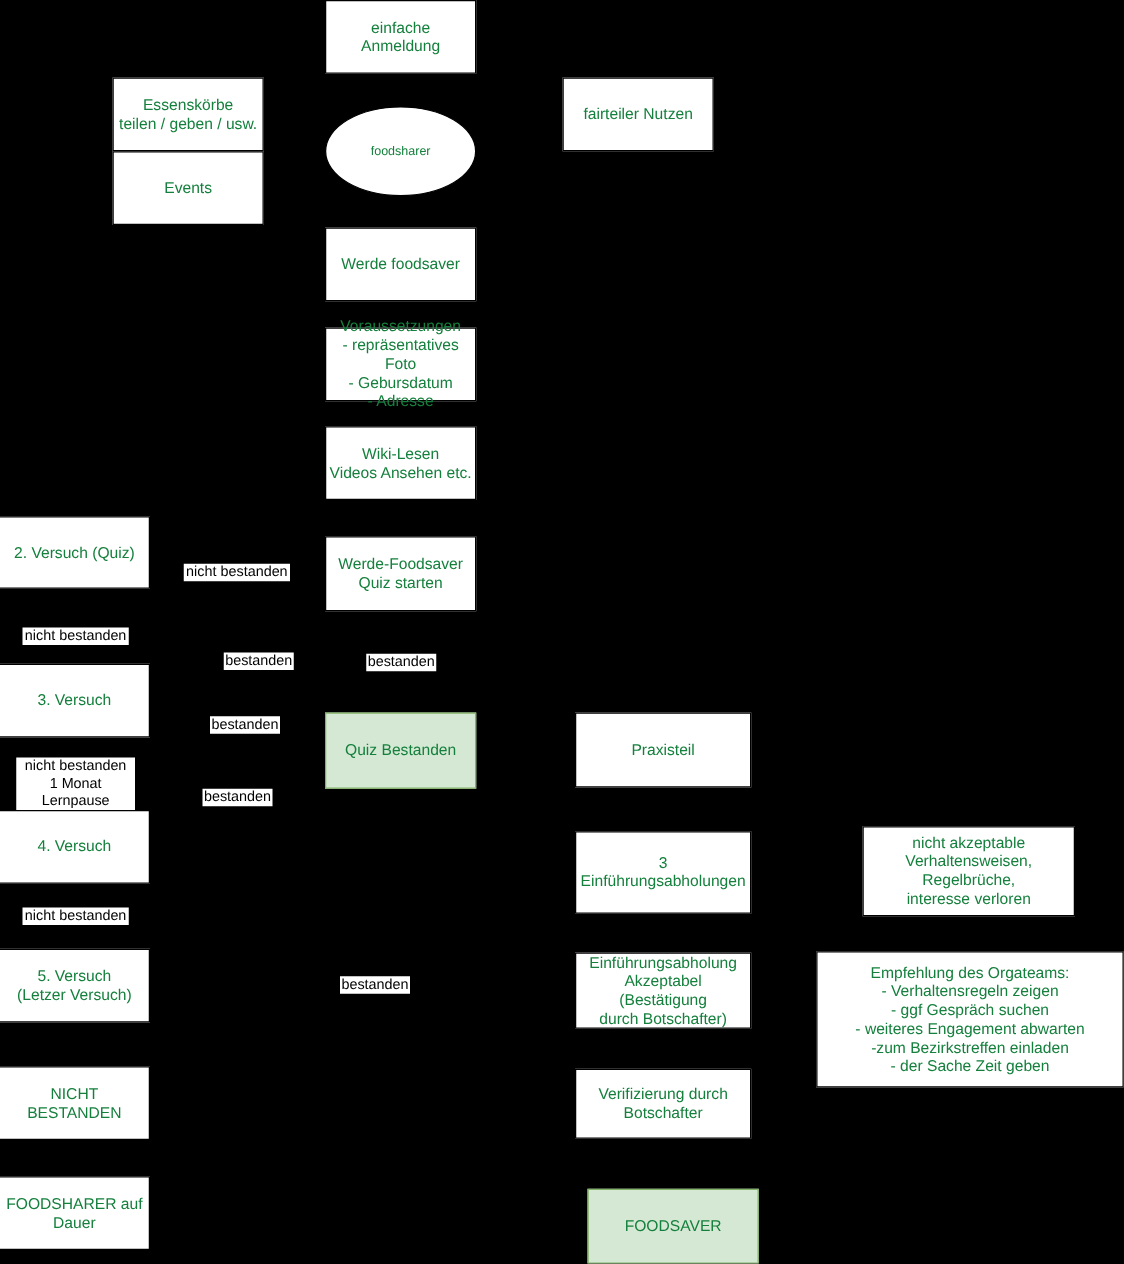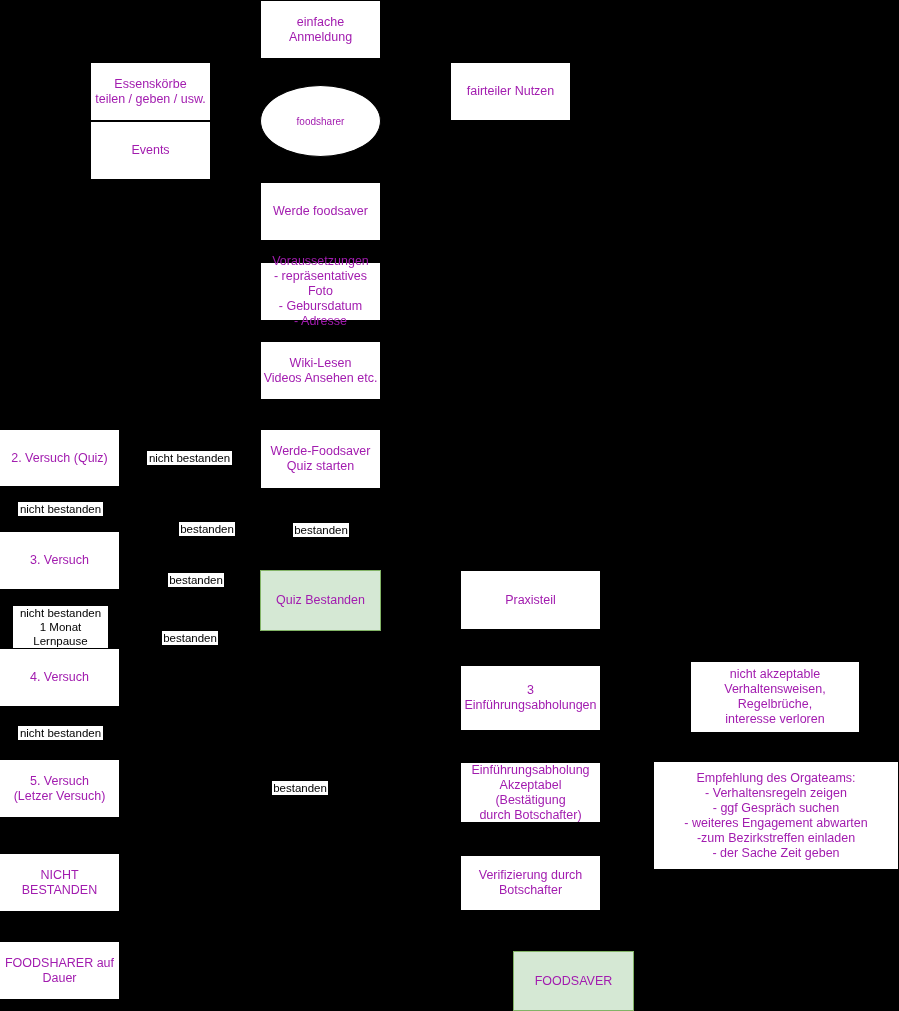--- a/index.html
+++ b/index.html
@@ -17,21 +17,21 @@
   }
   .node {
     position: absolute;
     box-sizing: border-box;
     background: #ffffff;
     border: 1px solid #000000;
     display: flex;
     align-items: center;
     justify-content: center;
     text-align: center;
-    color: #a21caf;
+    color: #15803d;
     font-size: 12.5px;
     line-height: 15px;
     white-space: pre-line;
     padding: 16px 2px;
   }
   .node.green {
     background: #d5e8d4;
     border: 1px solid #82b366;
   }
   .node.ellipse {
@@ -63,37 +63,37 @@
     <div class="node ellipse" style="left: 260px; top: 85px; width: 121px; height: 72px;"><span>foodsharer</span></div>
     <div class="node" style="left: 260px; top: 182px; width: 121px; height: 59px;"><span>Werde foodsaver</span></div>
     <div class="node" style="left: 260px; top: 262px; width: 121px; height: 59px;"><span>Voraussetzungen
 - repräsentatives Foto
 - Gebursdatum
 - Adresse</span></div>
     <div class="node" style="left: 260px; top: 341px; width: 121px; height: 59px;"><span>Wiki-Lesen
 Videos Ansehen etc.</span></div>
     <div class="node" style="left: 260px; top: 429px; width: 121px; height: 60px;"><span>Werde-Foodsaver
 Quiz starten</span></div>
-    <div class="node" style="left: -1px; top: 429px; width: 121px; height: 58px;"><span>2. Versuch (Quiz)</span></div>
+    <div class="node" style="left: -1px; top: 413px; width: 121px; height: 58px;"><span>2. Versuch (Quiz)</span></div>
     <div class="node" style="left: -1px; top: 531px; width: 121px; height: 59px;"><span>3. Versuch</span></div>
     <div class="node" style="left: -1px; top: 648px; width: 121px; height: 59px;"><span>4. Versuch</span></div>
     <div class="node" style="left: -1px; top: 759px; width: 121px; height: 59px;"><span>5. Versuch
 (Letzer Versuch)</span></div>
     <div class="node" style="left: -1px; top: 853px; width: 121px; height: 59px;"><span>NICHT BESTANDEN</span></div>
     <div class="node green" style="left: 260px; top: 570px; width: 121px; height: 61px;"><span>Quiz Bestanden</span></div>
     <div class="node" style="left: -1px; top: 941px; width: 121px; height: 59px;"><span>FOODSHARER auf
 Dauer</span></div>
     <div class="node" style="left: 460px; top: 570px; width: 141px; height: 60px;"><span>Praxisteil</span></div>
     <div class="node" style="left: 460px; top: 665px; width: 141px; height: 66px;"><span>3 Einführungsabholungen</span></div>
     <div class="node" style="left: 460px; top: 762px; width: 141px; height: 61px;"><span>Einführungsabholung
 Akzeptabel (Bestätigung
 durch Botschafter)</span></div>
     <div class="node" style="left: 460px; top: 855px; width: 141px; height: 56px;"><span>Verifizierung durch
 Botschafter</span></div>
-    <div class="node green" style="left: 470px; top: 951px; width: 121px; height: 60px; margin-left: 43px;"><span>FOODSAVER</span></div>
+    <div class="node green" style="left: 470px; top: 951px; width: 137px; height: 60px;"><span>FOODSAVER</span></div>
     <div class="node" style="left: 690px; top: 661px; width: 170px; height: 72px;"><span>nicht akzeptable
 Verhaltensweisen,
 Regelbrüche,
 interesse verloren</span></div>
     <div class="node" style="left: 653px; top: 761px; width: 246px; height: 109px;"><span>Empfehlung des Orgateams:
 - Verhaltensregeln zeigen
 - ggf Gespräch suchen
 - weiteres Engagement abwarten
 -zum Bezirkstreffen einladen
 - der Sache Zeit geben</span></div>

